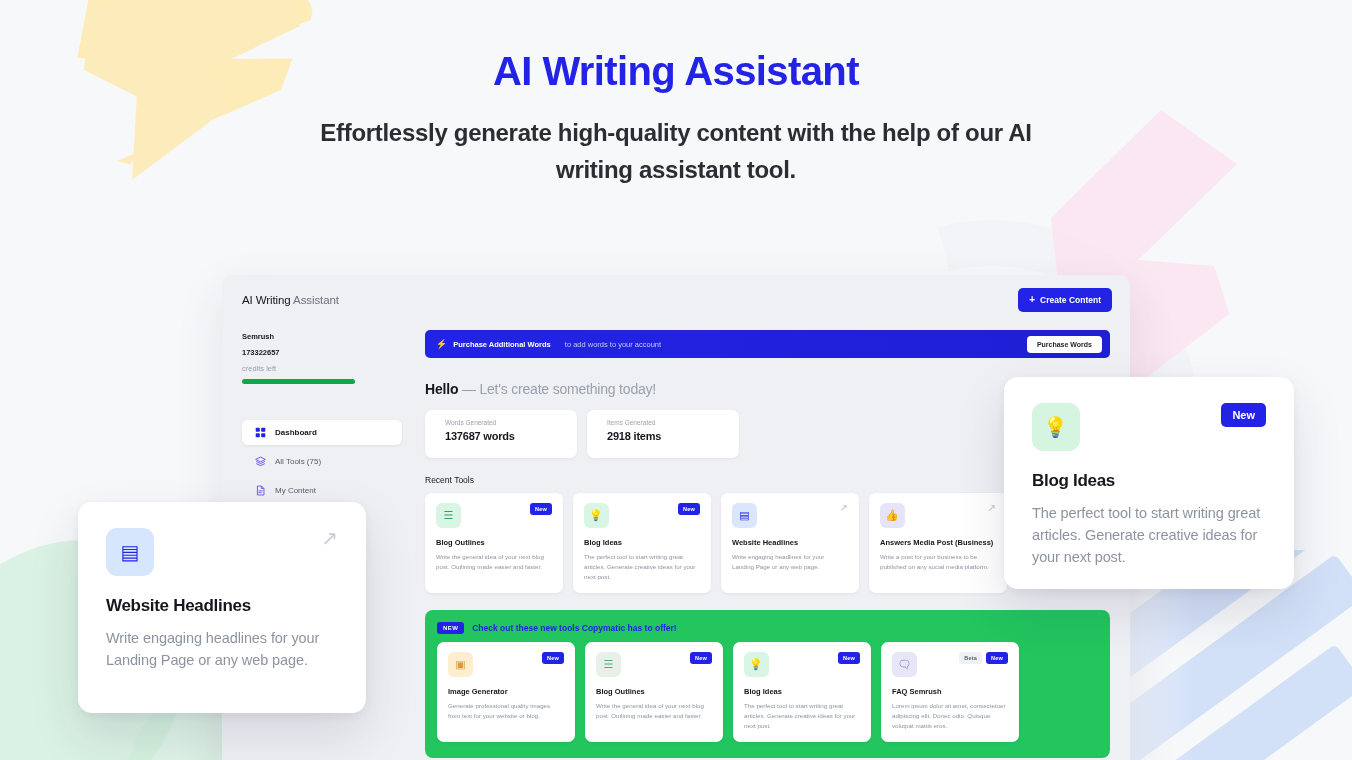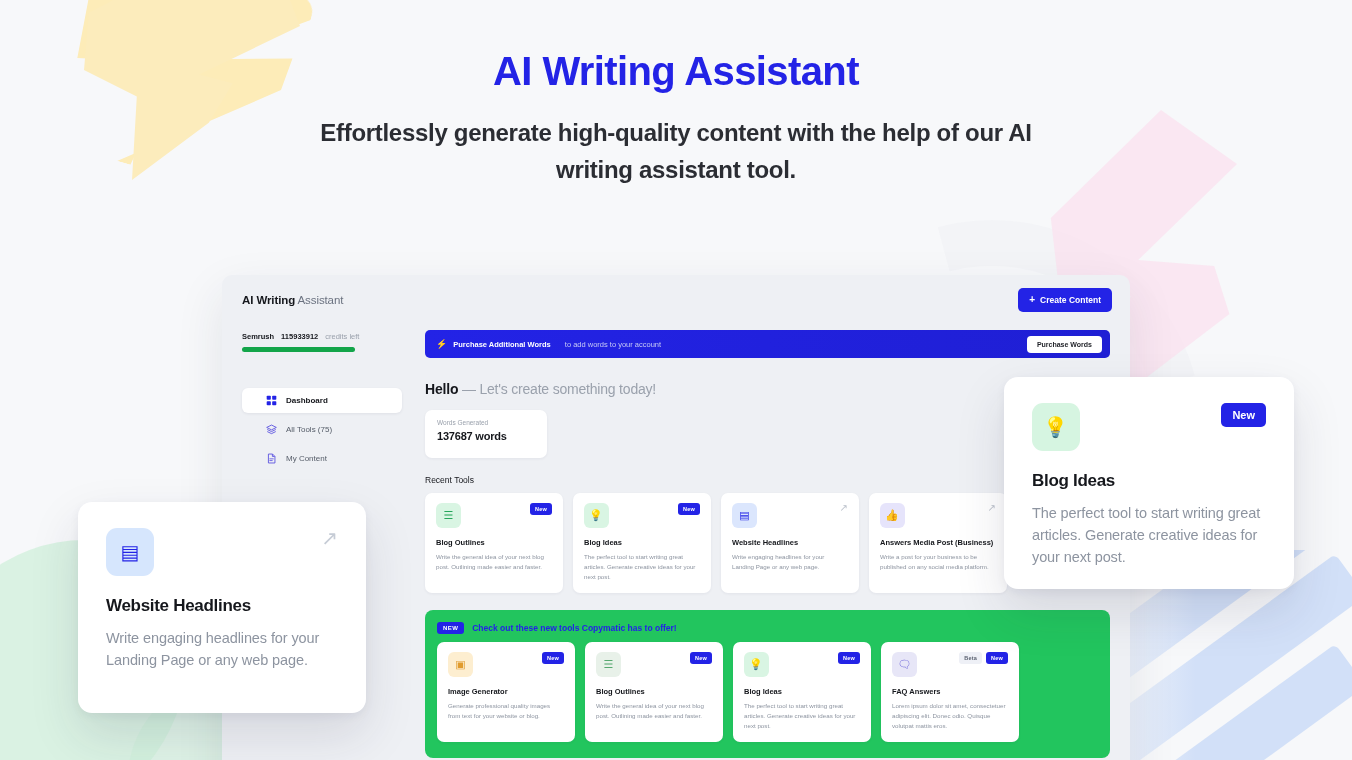--- a/index.html
+++ b/index.html
@@ -110,54 +110,54 @@
     z-index: 2;
     overflow: hidden;
   }
 
   .dash-topbar {
     height: 50px;
     display: flex; align-items: center; justify-content: space-between;
     padding: 0 18px 0 20px;
   }
   .brand { font-size: 11.5px; color: #6b7280; letter-spacing: -.1px; }
-  .brand b { color: #15171c; font-weight: 700; }
+  .brand b { color: #15171c; font-weight: 400; }
 
   .create-btn {
     background: #2323e6;
     color: #fff;
     font-size: 8.5px;
     font-weight: 600;
     border: none;
     border-radius: 5px;
     padding: 7px 11px;
     display: flex; align-items: center; gap: 5px;
     cursor: pointer;
   }
   .create-btn .plus { font-size: 10px; line-height: 1; }
 
   .dash-body { display: flex; height: calc(100% - 50px); }
 
   
   .sidebar { width: 198px; padding: 7px 18px 0 20px; }
-  .credits-row { font-size: 7.5px; display: flex; gap: 7px; align-items: baseline; }
+  .credits-row { font-size: 7.5px; display: flex; gap: 7px; align-items: baseline; flex-direction: column; }
   .credits-row .acct { font-weight: 700; color: #15171c; }
   .credits-row .num { font-weight: 700; color: #15171c; }
   .credits-row .lbl { color: #9aa1ac; }
   .credit-bar {
     margin-top: 6px;
     height: 5px; width: 113px;
     background: #13a54a;
     border-radius: 3px;
   }
 
   .nav { margin-top: 36px; display: flex; flex-direction: column; gap: 4px; }
   .nav-item {
     display: flex; align-items: center; gap: 9px;
-    padding: 7px 24px;
+    padding: 7px 13px;
     border-radius: 6px;
     font-size: 8px;
     color: #555c68;
     cursor: pointer;
   }
   .nav-item.active {
     background: #ffffff;
     color: #15171c;
     font-weight: 600;
     box-shadow: 0 1px 3px rgba(30,35,60,.07);
@@ -184,23 +184,23 @@
     border: none; border-radius: 4px;
     font-size: 7px; font-weight: 600;
     padding: 5px 10px; cursor: pointer;
   }
 
   .hello { margin-top: 23px; font-size: 14px; color: #9aa1ac; letter-spacing: -.2px; }
   .hello b { color: #15171c; font-weight: 700; text-align: center; }
 
   .stats { display: flex; gap: 10px; margin-top: 13px; }
   .stat {
-    width: 122px; height: 48px;
+    width: 152px; height: 48px;
     background: #fff; border-radius: 7px;
-    padding: 9px 12px;
+    padding: 9px 20px;
     box-shadow: 0 1px 3px rgba(30,35,60,.06);
   }
   .stat .k { font-size: 6.5px; color: #9aa1ac; }
   .stat .v { font-size: 11px; font-weight: 700; color: #15171c; margin-top: 4px; letter-spacing: -.2px; }
 
   .section-title { margin-top: 17px; font-size: 8.5px; font-weight: 400; color: #15171c; }
 
   .tool-row { display: flex; gap: 10px; margin-top: 8px; }
   .tool-card {
     width: 138px; min-height: 92px;
@@ -300,21 +300,21 @@
       <span class="plus">+</span>
       <span>Create Content</span>
     </button>
   </div>
 
   <div class="dash-body">
 
     <div class="sidebar">
       <div class="credits-row">
         <span class="acct">Semrush</span>
-        <span class="num">115933912</span>
+        <span class="num">173322657</span>
         <span class="lbl">credits left</span>
       </div>
       <div class="credit-bar"></div>
 
       <div class="nav">
         <div class="nav-item active">
           <svg class="nav-ico" viewBox="0 0 16 16">
             <rect x="1" y="1" width="6" height="6" rx="1.2" fill="#2323e6"></rect>
             <rect x="9" y="1" width="6" height="6" rx="1.2" fill="#2323e6"></rect>
             <rect x="1" y="9" width="6" height="6" rx="1.2" fill="#2323e6"></rect>
@@ -354,20 +354,24 @@
       </div>
 
       <div class="hello">
         <b>Hello</b><span> — Let's create something today!</span>
       </div>
 
       <div class="stats">
         <div class="stat">
           <div class="k">Words Generated</div>
           <div class="v">137687 words</div>
+        </div>
+        <div class="stat">
+          <div class="k">Items Generated</div>
+          <div class="v">2918 items</div>
         </div>
       </div>
 
       <div class="section-title">Recent Tools</div>
 
       <div class="tool-row">
 
         <div class="tool-card">
           <div class="tool-head">
             <div class="tool-ico" style="background:#d9f5e3;color:#26a65b">☰</div>
@@ -446,21 +450,21 @@
             <div class="tool-desc">The perfect tool to start writing great articles. Generate creative ideas for your next post.</div>
           </div>
           <div class="tool-card">
             <div class="tool-head">
               <div class="tool-ico" style="background:#e7e6f7;color:#6b63d8">🗨</div>
               <div class="badges">
                 <span class="badge beta">Beta</span>
                 <span class="badge">New</span>
               </div>
             </div>
-            <div class="tool-name">FAQ Answers</div>
+            <div class="tool-name">FAQ Semrush</div>
             <div class="tool-desc">Lorem ipsum dolor sit amet, consectetuer adipiscing elit. Donec odio. Quisque volutpat mattis eros.</div>
           </div>
         </div>
       </div>
 
     </div>
   </div>
 </div>
 
 <div class="float-card fc-left">

